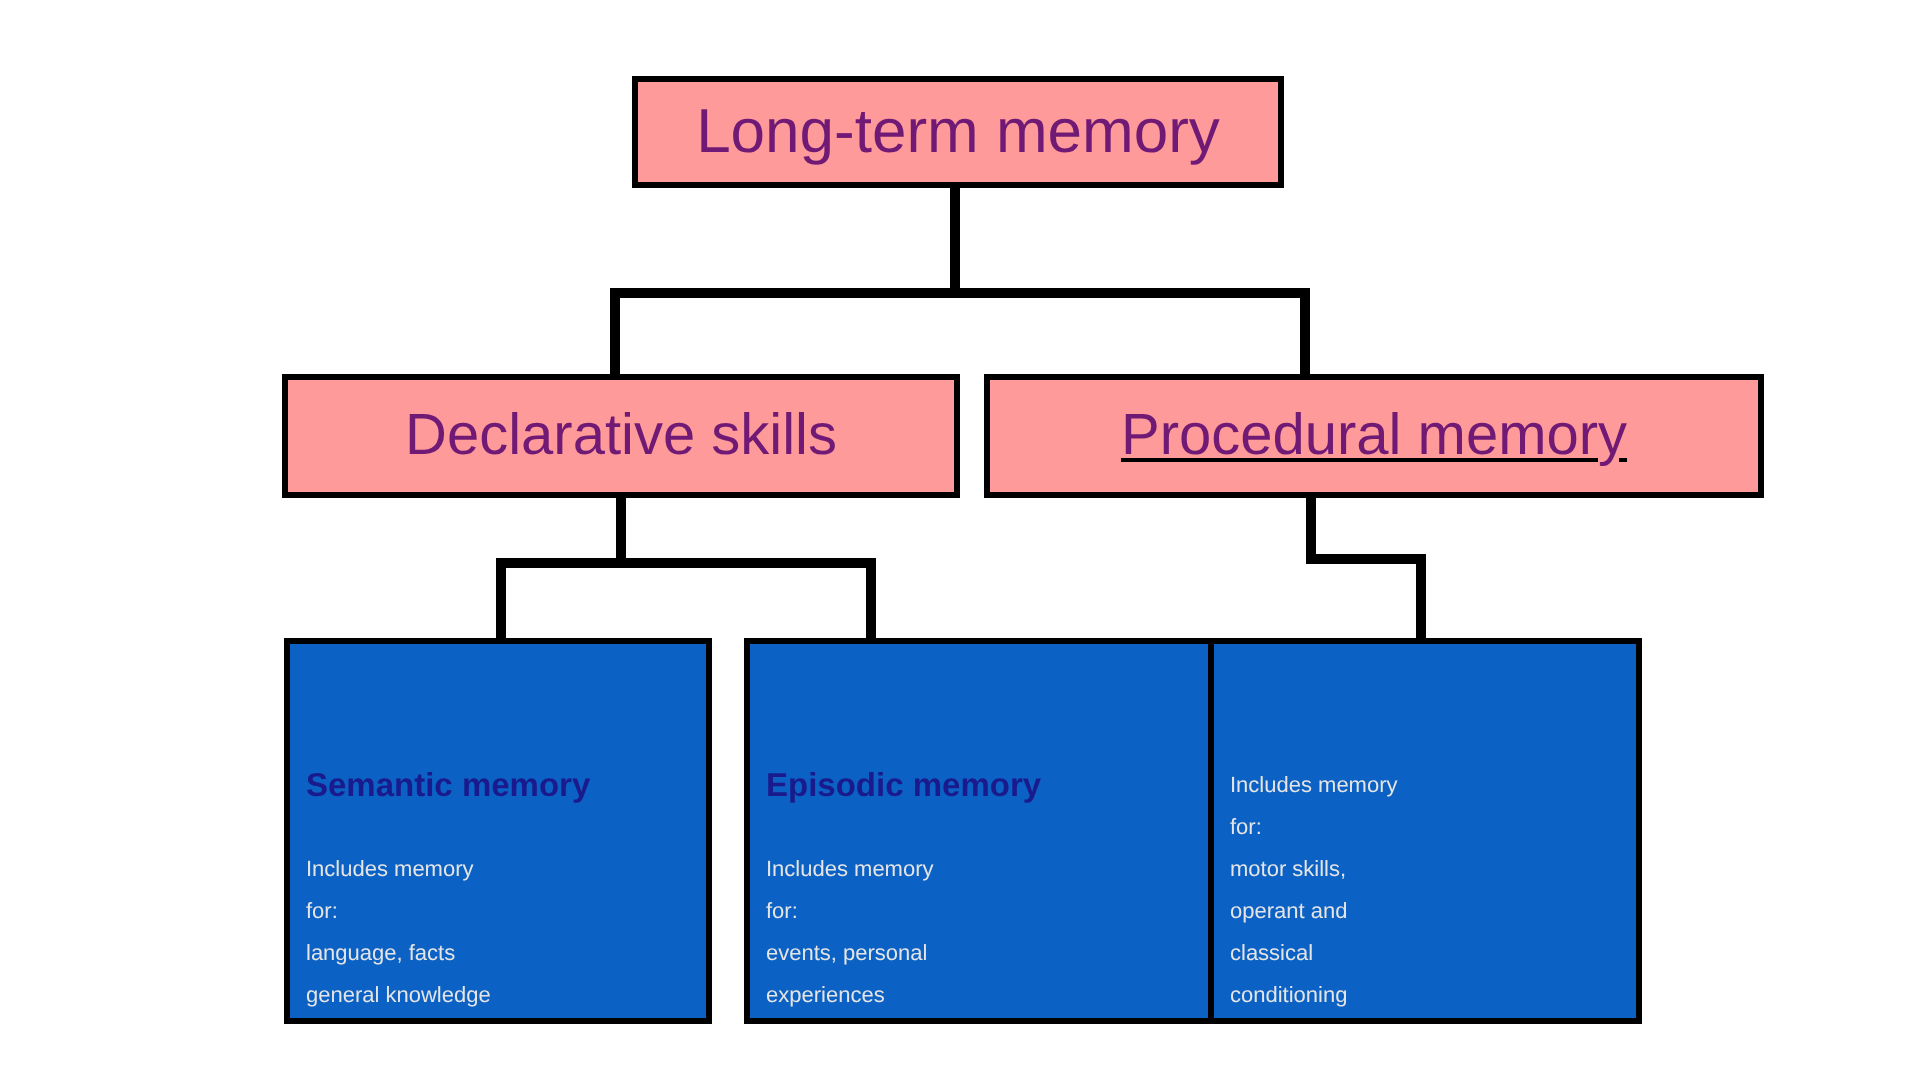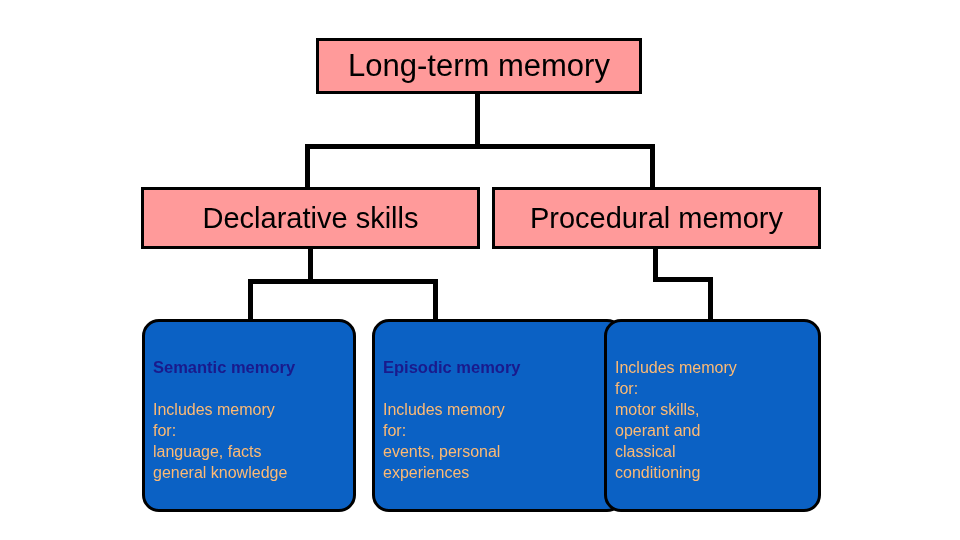--- a/index.html
+++ b/index.html
@@ -29,41 +29,40 @@
   }
   .node.pink {
     background: #FF9A9A;
     align-items: center;
     justify-content: center;
   }
   .node.blue {
     background: #0B61C4;
     flex-direction: column;
     align-items: flex-start;
-    justify-content: center;
-    border-radius: 17px;
+    justify-content: flex-end;
   }
   .pink-label {
-    color: #000000;
+    color: #701a75;
     white-space: nowrap;
     letter-spacing: 0px;
   }
   .node.root .pink-label { font-size: 31px; }
   .node.level2 .pink-label { font-size: 29px; }
 
   .blue-title {
     color: #1A1A8C;
     font-weight: bold;
     font-size: 16.5px;
     line-height: 20px;
     white-space: nowrap;
   }
   .blue-body {
-    color: #fdba74;
-    font-size: 16px;
+    color: #e5e5e5;
+    font-size: 11px;
     line-height: 21px;
     white-space: pre-line;
   }
   .blue-inner {
     padding: 9px 0 0 8px;
   }
   .blue-gap { height: 22px; }
 
   
   .seg {
@@ -91,21 +90,21 @@
   <div class="seg" style="left:708px; top:277px; width:5px; height:42px;"></div>
 
   <div class="node pink root" style="left:316px; top:38px; width:326px; height:56px;">
     <span class="pink-label">Long-term memory</span>
   </div>
 
   <div class="node pink level2" style="left:141px; top:187px; width:339px; height:62px;">
     <span class="pink-label">Declarative skills</span>
   </div>
 
-  <div class="node pink level2" style="left:492px; top:187px; width:329px; height:62px;">
+  <div class="node pink level2" style="left:492px; top:187px; width:390px; height:62px;text-decoration:underline;">
     <span class="pink-label">Procedural memory</span>
   </div>
 
   <div class="node blue" style="left:142px; top:319px; width:214px; height:193px;">
     <div class="blue-inner">
       <div class="blue-title">Semantic memory</div>
       <div class="blue-gap"></div>
       <div class="blue-body">Includes memory
 for:
 language, facts

